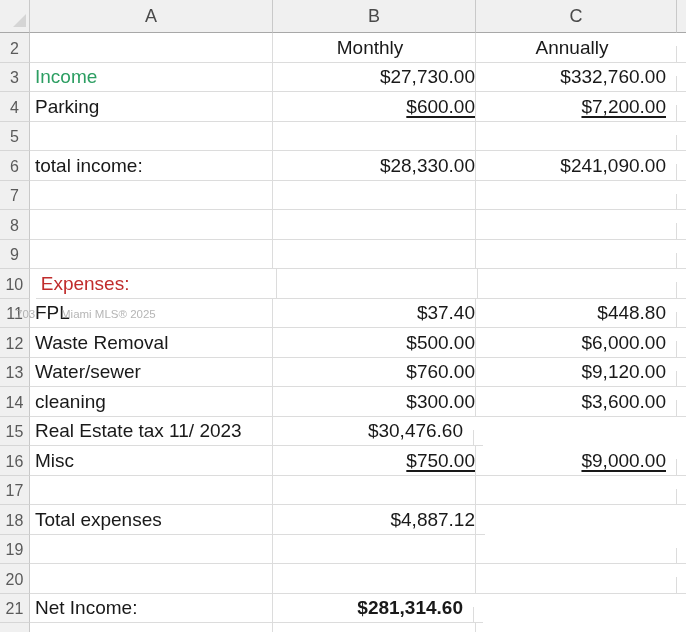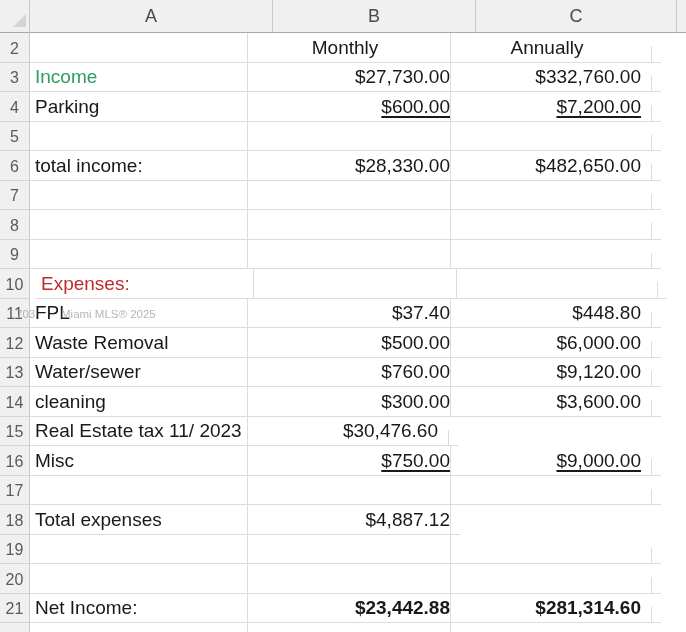--- a/index.html
+++ b/index.html
@@ -34,21 +34,21 @@
     display:flex;align-items:flex-end;justify-content:center;padding-bottom:5px;
   }
   .cell{
     box-sizing:border-box;background:transparent;
     border-right:1px solid var(--grid,#dcdcdc);
     border-bottom:1px solid var(--grid,#dcdcdc);
     font-size:19px;line-height:1;color:var(--cell-text,#191919);
     display:flex;align-items:flex-end;padding-bottom:5px;
     white-space:nowrap;overflow:visible;
   }
-  .ca{width:218px;padding-left:5px;}
+  .ca{width:243px;padding-left:5px;}
   .cb{width:203px;justify-content:flex-end;padding-right:0;}
   .cc{width:201px;justify-content:flex-end;padding-right:10px;margin-top:13px;}
   .cd{width:9px;border-right:none;}
   .center{justify-content:center;padding-right:8px;padding-left:0;}
   .u{text-decoration:underline;text-underline-offset:3px;text-decoration-thickness:1.5px;}
   .b{font-weight:bold;}
   
   .watermark{
     position:absolute;top:306px;left:0;width:100%;height:16px;z-index:5;
     pointer-events:none;color:var(--watermark,#a3a3a3);
@@ -98,21 +98,21 @@
         <div class="rh">5</div>
         <div class="cell ca"></div>
         <div class="cell cb"></div>
         <div class="cell cc"></div>
         <div class="cell cd"></div>
       </div>
       <div class="row">
         <div class="rh">6</div>
         <div class="cell ca">total income:</div>
         <div class="cell cb">$28,330.00</div>
-        <div class="cell cc">$482,650.00</div>
+        <div class="cell cc">$241,090.00</div>
         <div class="cell cd"></div>
       </div>
       <div class="row">
         <div class="rh">7</div>
         <div class="cell ca"></div>
         <div class="cell cb"></div>
         <div class="cell cc"></div>
         <div class="cell cd"></div>
       </div>
       <div class="row">
@@ -200,21 +200,20 @@
       <div class="row">
         <div class="rh">20</div>
         <div class="cell ca"></div>
         <div class="cell cb"></div>
         <div class="cell cc"></div>
         <div class="cell cd"></div>
       </div>
       <div class="row">
         <div class="rh">21</div>
         <div class="cell ca">Net Income:</div>
-        <div class="cell cb b">$23,442.88</div>
         <div class="cell cc b">$281,314.60</div>
         <div class="cell cd"></div>
       </div>
       <div class="row">
         <div class="rh">22</div>
         <div class="cell ca"></div>
         <div class="cell cb"></div>
         <div class="cell cc"></div>
         <div class="cell cd"></div>
       </div>

